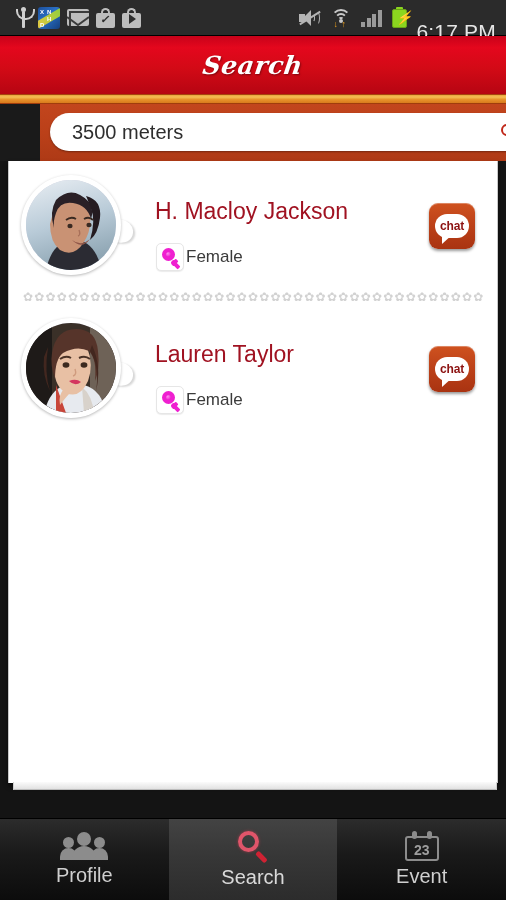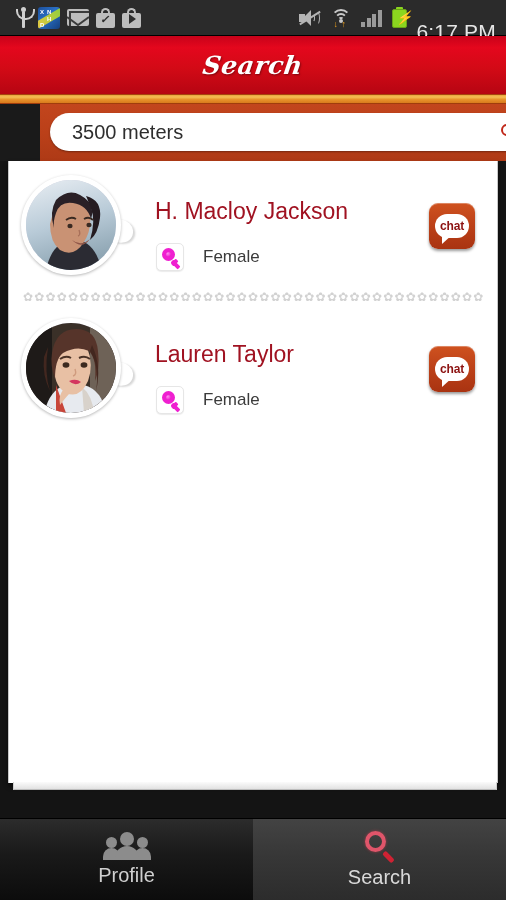--- a/index.html
+++ b/index.html
@@ -212,21 +212,21 @@
     box-shadow:2px 1px 2px rgba(0,0,0,.16);
   }
   .avatar-bubble svg{ display:block; width:90px;height:90px; }
 
   .row .name{
     position:absolute; left:146px; top:37px;
     font-size:23px; color:#a01221;
     font-family:"Liberation Sans",sans-serif;
   }
   .gender{
-    position:absolute; left:147px; top:82px; display:flex; align-items:center; gap:19px;
+    position:absolute; left:147px; top:82px; display:flex; align-items:center; gap:2px;
   }
   .gender .gi{
     width:28px;height:28px;background:#fff;border:1px solid #e6e6e6;border-radius:5px;
     position:relative; box-shadow:0 1px 1px rgba(0,0,0,.08);
   }
   .gender .gi .o{
     position:absolute; left:5px; top:4px; width:13px;height:13px;
     border:4px solid #ef1fd0; border-radius:50%;
     background: radial-gradient(circle at 35% 30%, #ff8ef0 0%, #ef1fd0 70%);
   }
@@ -497,15 +497,24 @@
       </div>
       <div class="lab">Profile</div>
     </div>
     <div class="tab active">
       <div class="mag-ic">
           <i class="ring"></i>
           <i class="hdl"></i>
         </div>
       <div class="lab">Search</div>
     </div>
+    <div class="tab">
+      <div class="cal-ic">
+        <i class="ring r1"></i>
+          <i class="ring r2"></i>
+          <i class="body"></i>
+        <span class="day">23</span>
+      </div>
+      <div class="lab">Event</div>
+    </div>
   </div>
 
 </div>
 
 </body></html>

